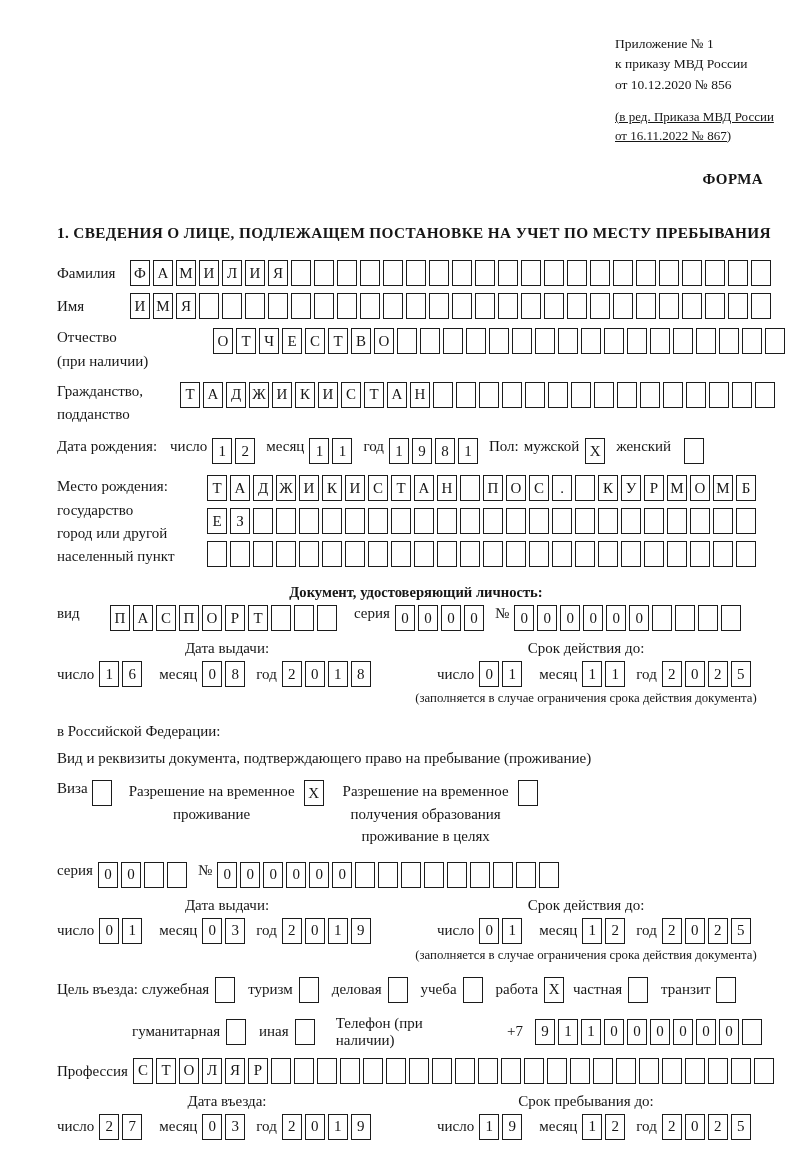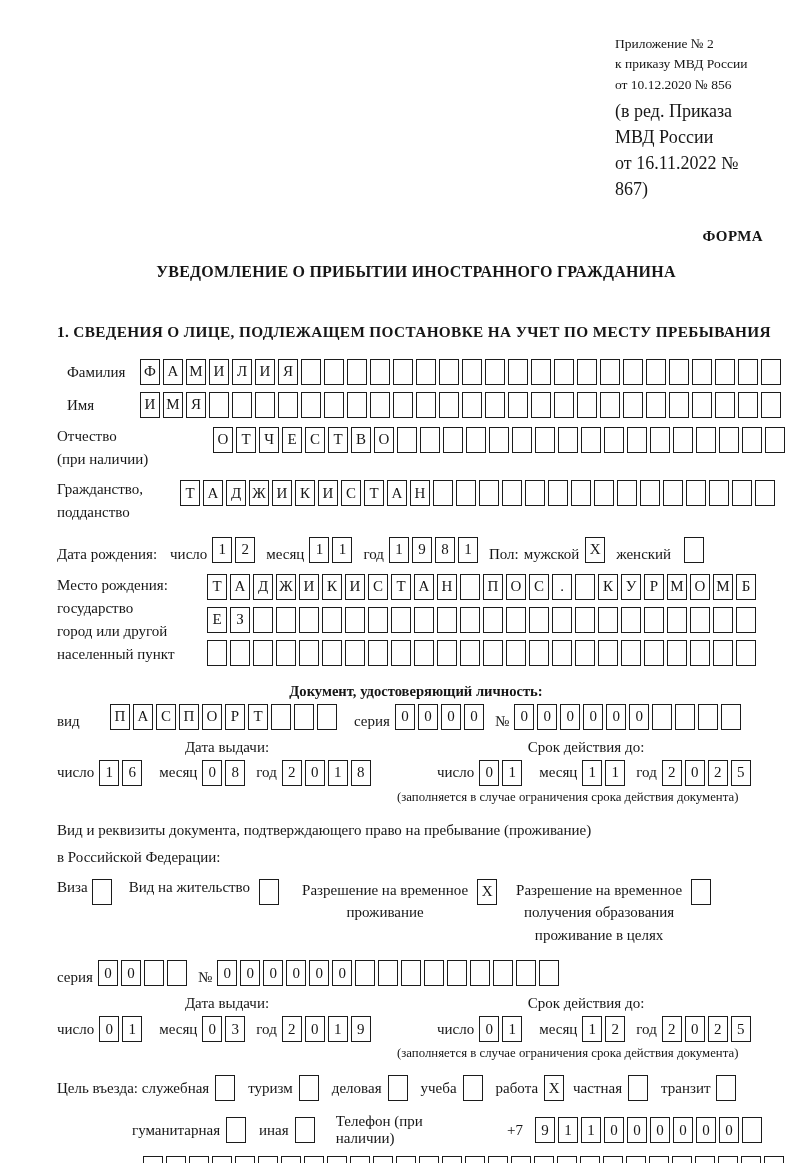--- a/index.html
+++ b/index.html
@@ -3,78 +3,77 @@
 <meta charset="utf-8">
 <style>
   html,body{margin:0;padding:0;background:#ffffff;}
   .page{
     width:800px;height:1163px;box-sizing:border-box;overflow:hidden;
     padding:34px 25px 0 57px;position:relative;background:#fff;
     font-family:"Liberation Serif", serif;color:#161616;
   }
   
   .hdr{margin-left:558px;font-size:13.5px;line-height:1.5;}
-  .hdr-sub{margin-left:558px;font-size:18px;line-height:1.45;margin-top:3px;}
+  .hdr-sub{margin-left:558px;font-size:13px;line-height:1.45;margin-top:13px;text-decoration:underline;}
   .form-label{font-weight:bold;font-size:15px;text-align:right;margin:26px 12px 0 0;letter-spacing:.4px;}
   
   .title{font-weight:bold;font-size:16px;text-align:center;margin-top:12px;line-height:1.85;letter-spacing:.2px;}
   .title-underline{display:inline-block;width:56px;border-bottom:2.6px solid #3a3a3a;margin-left:14px;transform:translateY(3px);}
   .section-title{font-weight:bold;font-size:15.3px;margin-top:36px;letter-spacing:.35px;}
   
   .boxrow{display:flex;align-items:flex-start;margin-top:7px;}
   .lbl{font-size:15px;padding-top:5px;flex:0 0 auto;}
   .lbl2{font-size:15px;line-height:1.55;flex:0 0 auto;}
-  .w73{width:73px;margin-left:10px;} .w156{width:156px;} .w123{width:123px;} .w150{width:150px;}
+  .w73{width:73px;} .w156{width:156px;} .w123{width:123px;} .w150{width:150px;}
   .cells{display:inline-flex;flex:0 0 auto;vertical-align:middle;}
   .cell{
     flex:0 0 auto;box-sizing:border-box;width:20px;height:26px;border:1.7px solid #1c1c1c;
     margin-right:3px;display:flex;align-items:center;justify-content:center;
     font-size:15px;line-height:1;background:#fff;
   }
-  .inline{display:flex;align-items:flex-end;flex-wrap:nowrap;}
+  .inline{display:flex;align-items:flex-start;flex-wrap:nowrap;}
   .flbl{font-size:15px;margin-right:5px;white-space:nowrap;}
   .gap14{margin-left:14px;} .gap8{margin-left:8px;}
   
   .datepair{display:flex;margin-top:9px;}
   .dp-left{width:340px;flex:0 0 auto;}
   .dp-right{flex:1;}
   .dp-title{text-align:center;font-size:15px;margin-bottom:4px;}
   .dp-line{display:flex;align-items:center;}
-  .dp-note{font-size:12.8px;margin-top:4px;text-align:left;white-space:nowrap;}
+  .dp-note{font-size:12.8px;margin-top:4px;text-align:center;white-space:nowrap;}
   .doc-header{font-weight:bold;font-size:14.6px;text-align:center;margin-top:10px;}
   
   .intro{font-size:15px;margin-top:12px;line-height:1.8;}
   .opts{display:flex;align-items:flex-start;margin-top:8px;}
   .opt{display:flex;align-items:flex-start;font-size:15px;}
   .optlines{display:inline-block;text-align:center;line-height:1.5;}
   .opt .cells{margin-left:9px;margin-top:0;}
   
   .purpose{display:flex;align-items:center;margin-top:14px;font-size:15px;flex-wrap:nowrap;}
   .purpose .cells{margin-left:6px;margin-right:10px;}
   .legal{display:flex;margin-top:8px;}
   .legal-rows .cells{margin-bottom:7px;} .mt4{margin-top:4px;}
 </style>
 </head>
 <body>
 
 <div class="page">
 
   <div class="hdr">
-    <div>Приложение № 2</div>
+    <div>Приложение № 1</div>
     <div>к приказу МВД России</div>
     <div>от 10.12.2020 № 856</div>
   </div>
   <div class="hdr-sub">
     <div>(в ред. Приказа МВД России</div>
     <div>от 16.11.2022 № 867)</div>
   </div>
   <div class="form-label">ФОРМА</div>
 
   <div class="title">
-    <div>УВЕДОМЛЕНИЕ О ПРИБЫТИИ ИНОСТРАННОГО ГРАЖДАНИНА</div>
   </div>
 
   <div class="section-title">1. СВЕДЕНИЯ О ЛИЦЕ, ПОДЛЕЖАЩЕМ ПОСТАНОВКЕ НА УЧЕТ ПО МЕСТУ ПРЕБЫВАНИЯ</div>
 
   <div class="boxrow" style="margin-top:18px;">
     <div class="lbl w73">Фамилия</div>
     <div class="cells">
         <span class="cell">Ф</span>
         <span class="cell">А</span>
         <span class="cell">М</span>
@@ -407,34 +406,28 @@
             <span class="cell">0</span>
             <span class="cell">2</span>
             <span class="cell">5</span>
           </span>
       </div>
       <div class="dp-note">(заполняется в случае ограничения срока действия документа)</div>
     </div>
   </div>
 
   <div class="intro">
+    <div>в Российской Федерации:</div>
     <div>Вид и реквизиты документа, подтверждающего право на пребывание (проживание)</div>
-    <div>в Российской Федерации:</div>
   </div>
 
   <div class="opts">
     <span class="opt" style="margin-right:14px;">
       <span>Виза</span>
       <span class="cells" style="margin-left:4px;">
-          <span class="cell"></span>
-        </span>
-    </span>
-    <span class="opt" style="margin-right:20px;">
-      <span>Вид на жительство</span>
-      <span class="cells">
           <span class="cell"></span>
         </span>
     </span>
     <span class="opt" style="margin-right:16px;">
       <span class="optlines">
         <div>Разрешение на временное</div>
         <div>проживание</div>
       </span>
       <span class="cells">
           <span class="cell">X</span>

